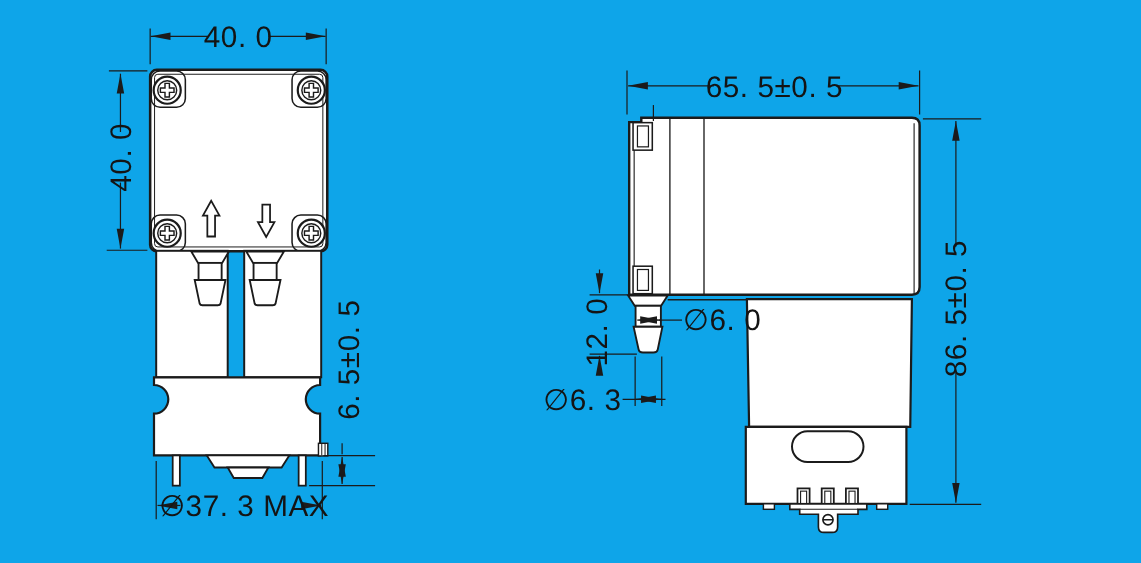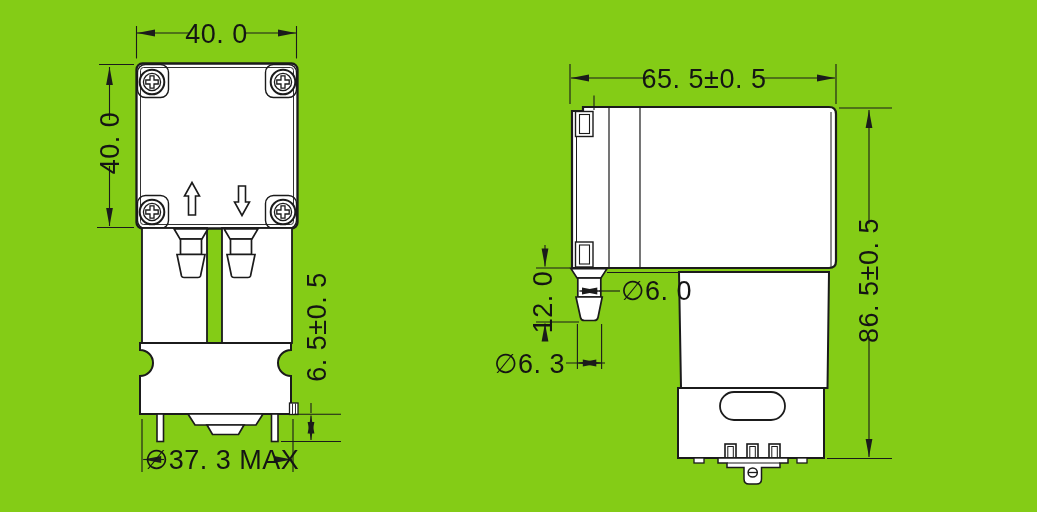--- a/index.html
+++ b/index.html
@@ -1,16 +1,16 @@
 <!DOCTYPE html>
 <html><head>
 <meta charset="utf-8">
 <style>
   html,body{margin:0;padding:0;background:#ffffff;}
-  .stage{position:relative;width:1037px;height:512px;background:#84cc16;overflow:hidden;
+  .stage{position:relative;width:1037px;height:512px;background:#0ea5e9;overflow:hidden;
          font-family:"Liberation Sans","DejaVu Sans",sans-serif;}
   svg{display:block}
   .outline{fill:#ffffff;stroke:#1b1b1b;}
   .thin{fill:none;stroke:#1b1b1b;}
   .dim{fill:none;stroke:#1b1b1b;stroke-width:1.1;}
   .dtxt{font-size:27px;fill:#141414;letter-spacing:0.5px;}
 </style>
 </head>
 <body>
 

